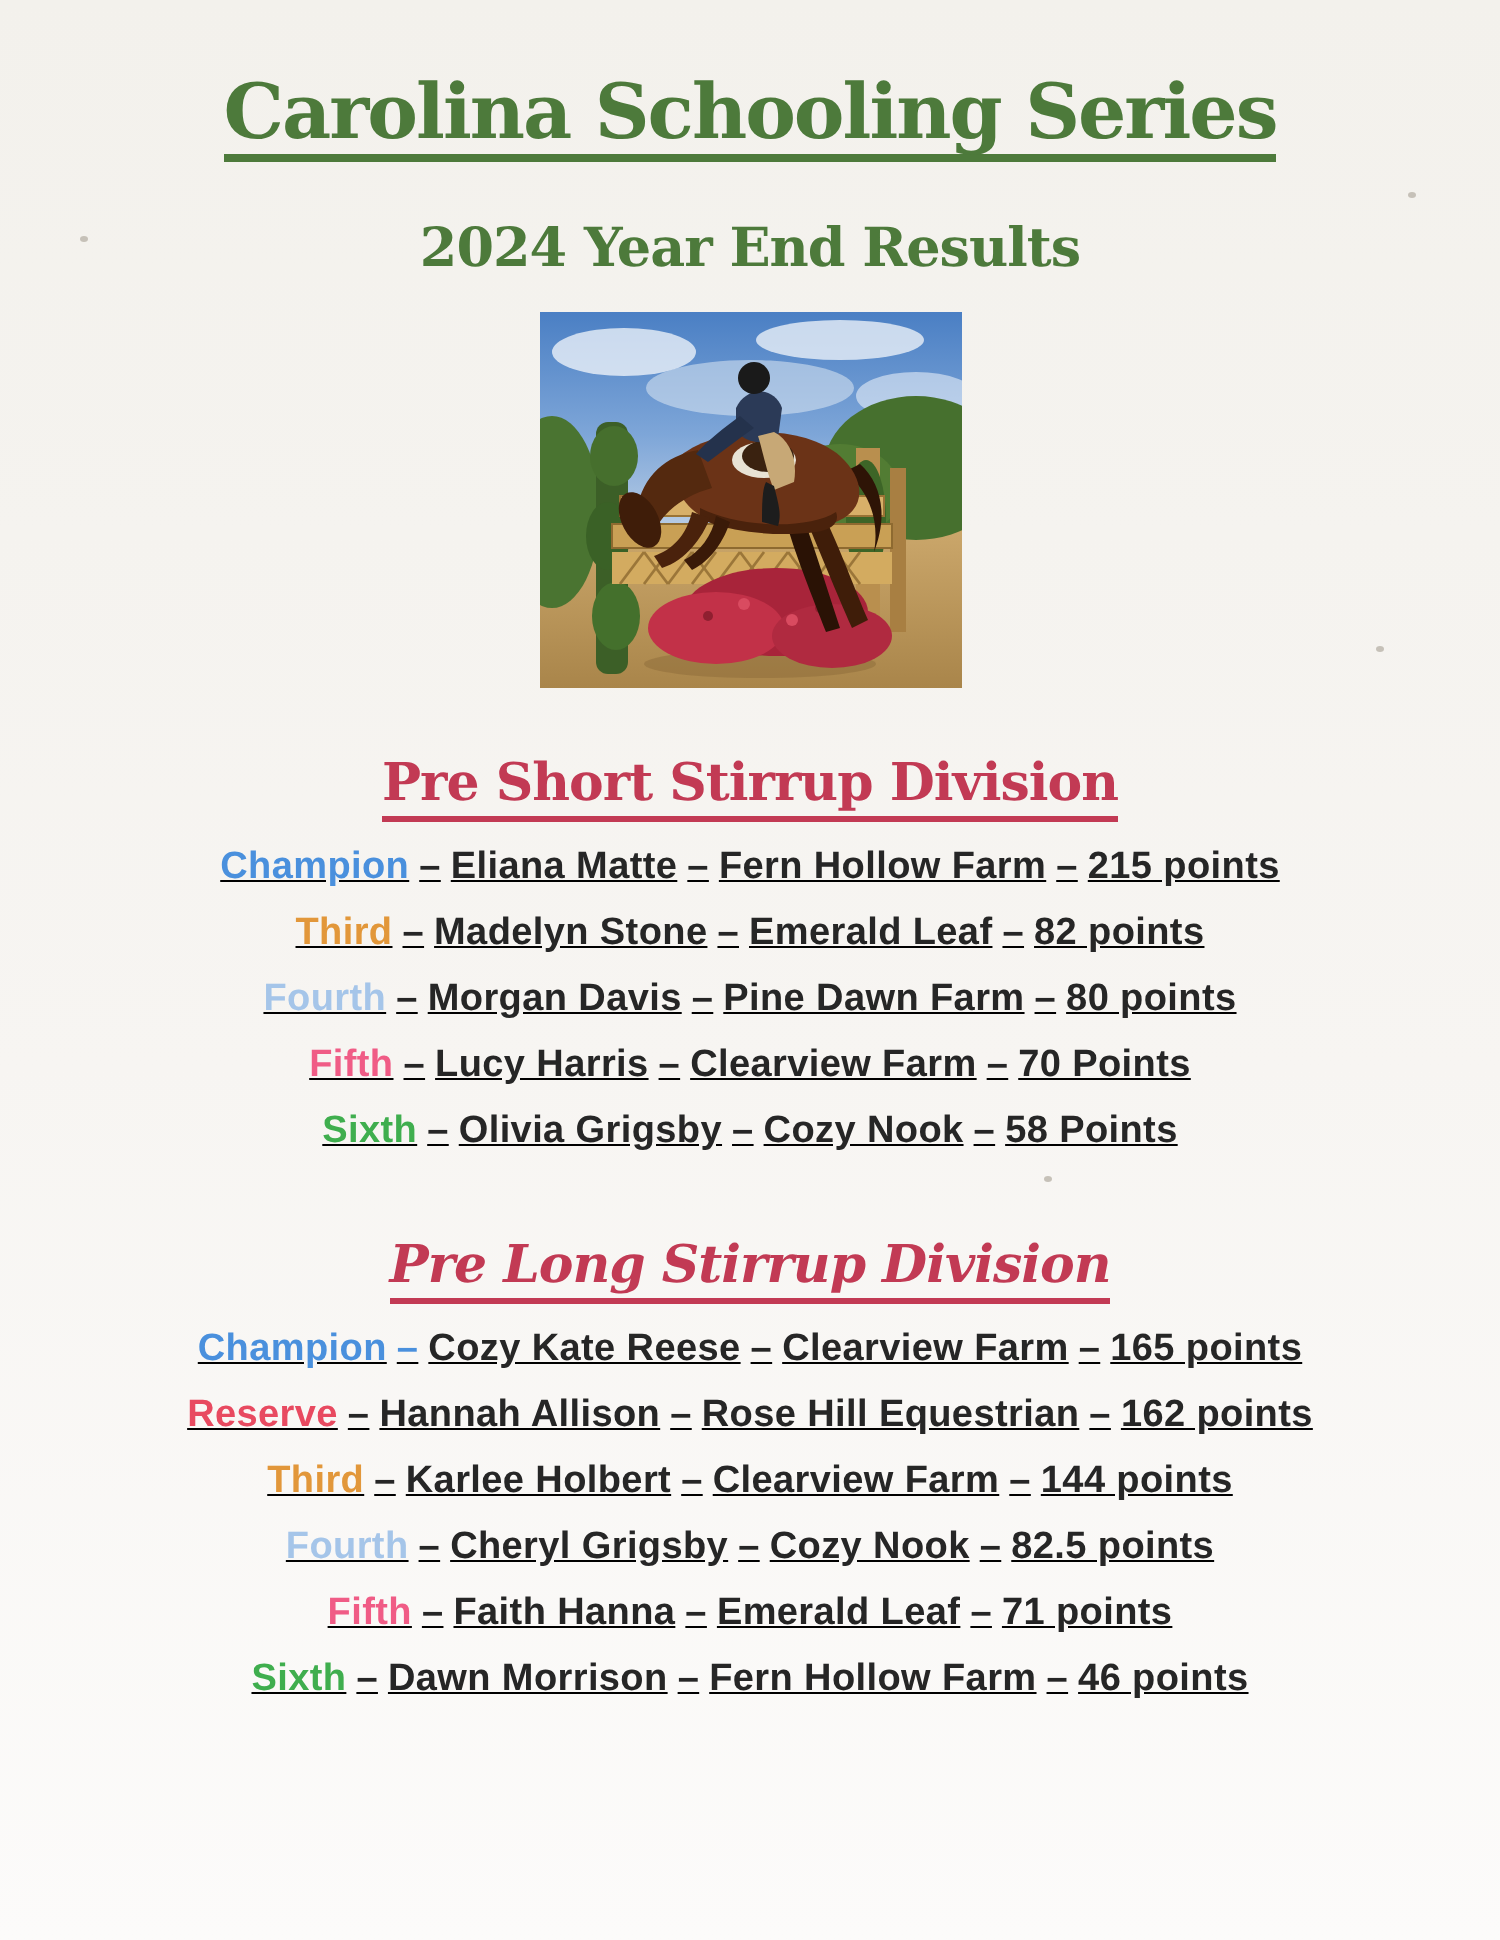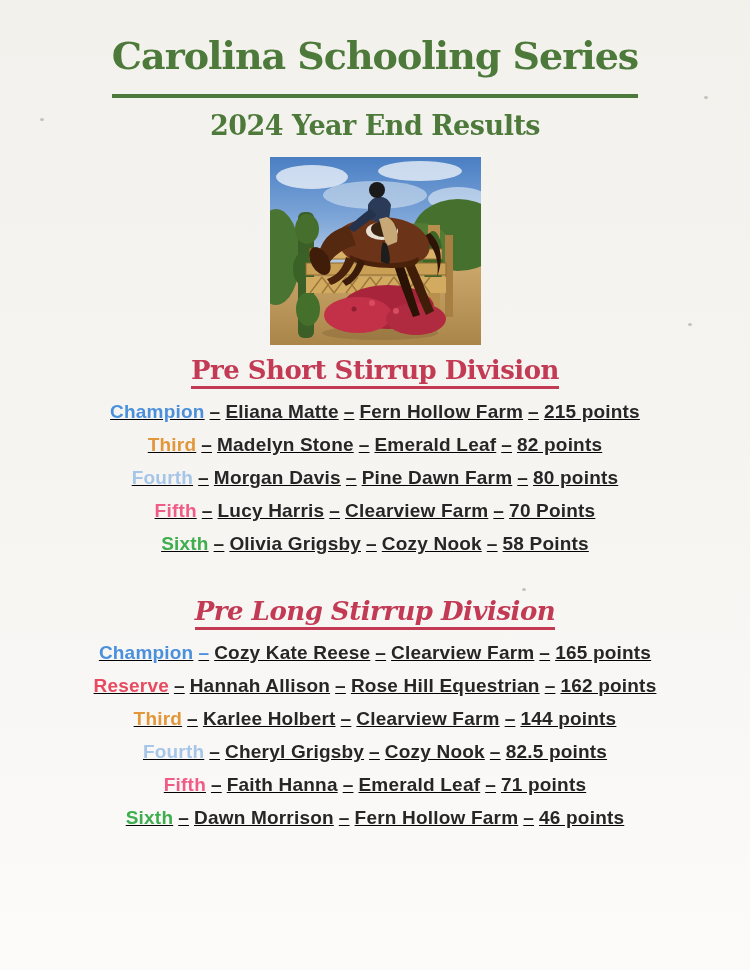--- a/index.html
+++ b/index.html
@@ -19,32 +19,32 @@
   }
   .page-title {
     display: inline-block;
     margin: 0;
     font-family: "DejaVu Serif", serif;
     font-weight: bold;
     font-size: 38px;
     line-height: 1.05;
     letter-spacing: -1px;
     border-bottom: 4px solid currentColor;
-    padding-bottom: 18px;
+    padding-bottom: 1px;
   }
   .page-subtitle {
-    margin: 12px 0 0 0;
+    margin: 28px 0 0 0;
     font-family: "DejaVu Serif", serif;
     font-weight: bold;
     font-size: 27px;
     letter-spacing: -0.5px;
   }
   .photo-wrap { margin-top: 16px; height: 188px; }
   .photo-wrap svg { display: inline-block; }
-  .division { margin-top: 10px; }
+  .division { margin-top: 33px; }
   .division + .division { margin-top: 42px; }
   .division-title {
     display: inline-block;
     margin: 0;
     font-family: "DejaVu Serif", serif;
     font-weight: bold;
     font-size: 26px;
     letter-spacing: -0.5px;
     border-bottom: 3px solid currentColor;
     padding-bottom: 1px;

